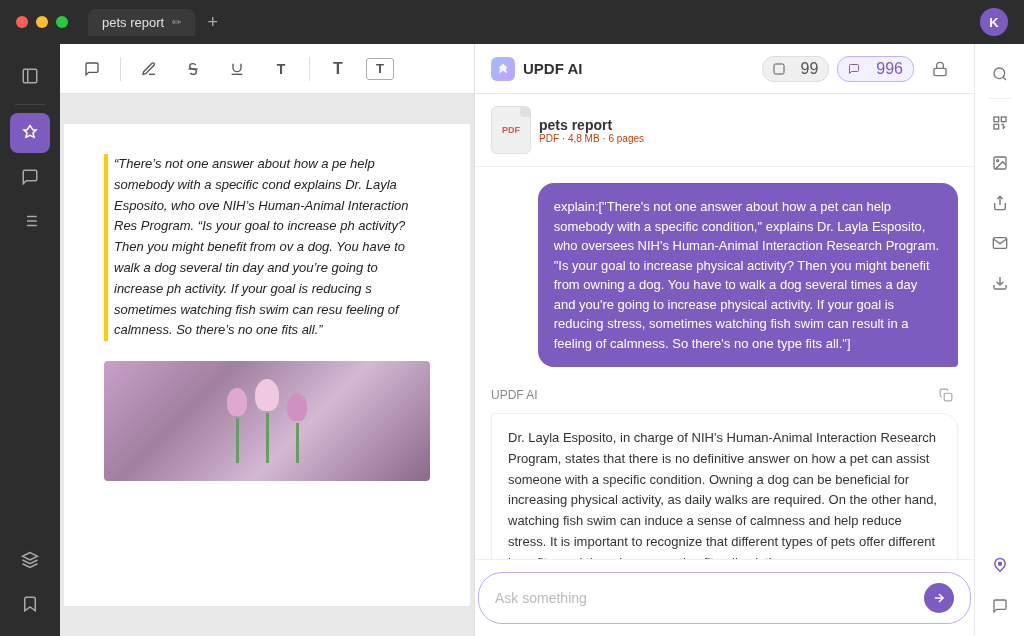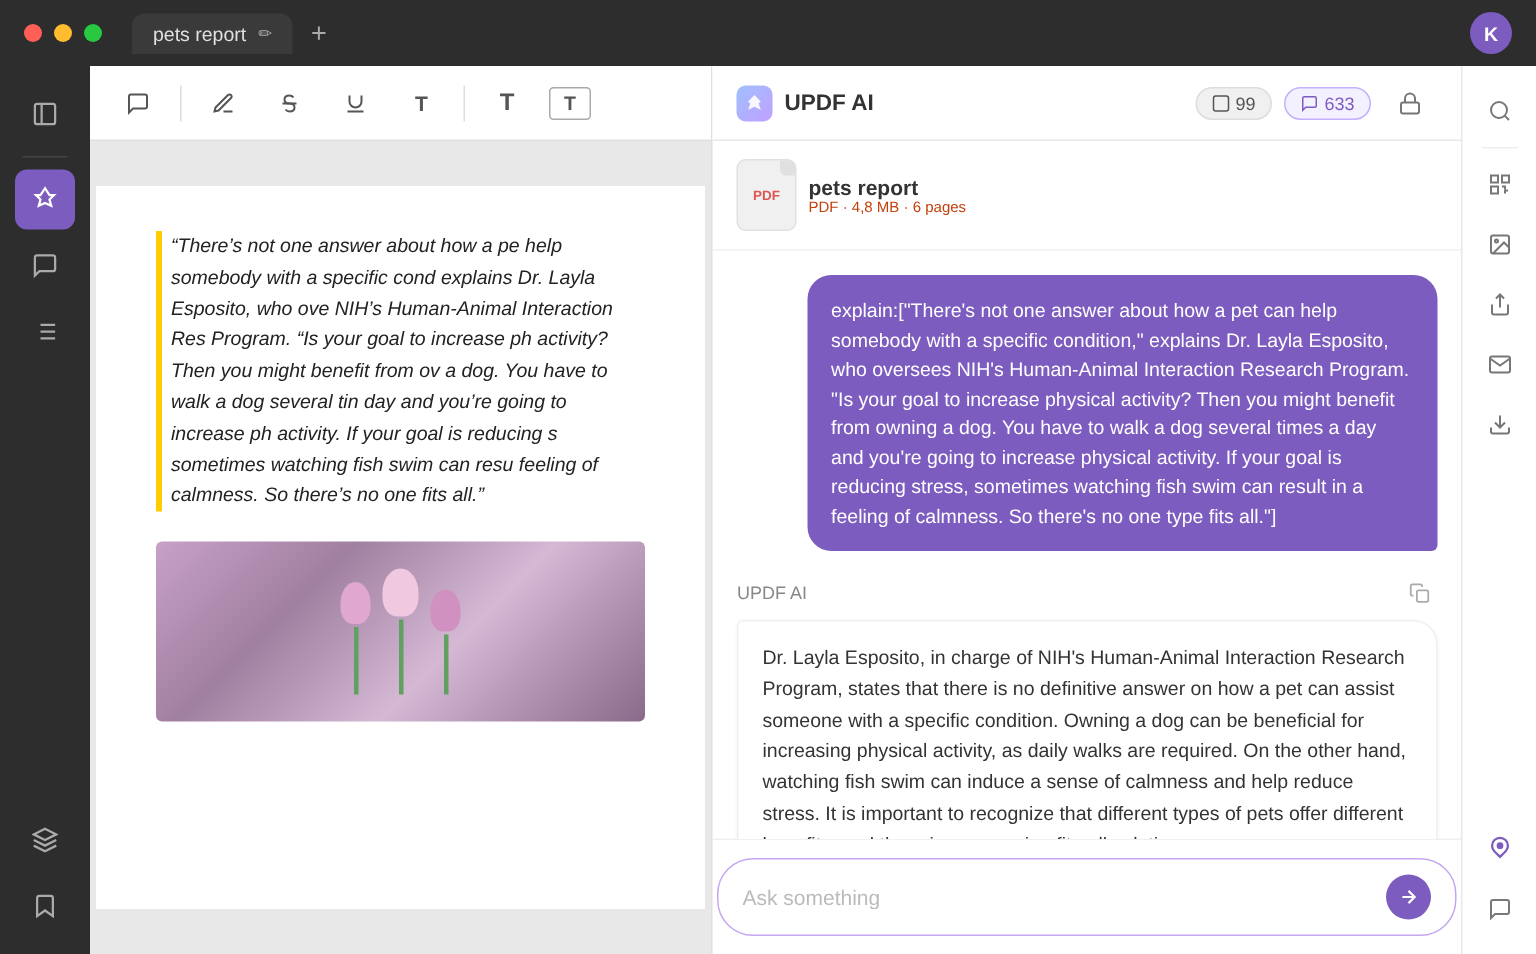--- a/index.html
+++ b/index.html
@@ -264,25 +264,25 @@
       margin-left: auto;
       display: flex;
       align-items: center;
       gap: 8px;
     }
     .badge {
       background: #f0f0f0;
       border: 1px solid #ddd;
       border-radius: 12px;
       padding: 3px 10px;
-      font-size: 12px;
+      font-size: 16px;
       color: #555;
       display: flex;
       align-items: center;
-      gap: 4px;
+      gap: 16px;
     }
     .badge-purple {
       background: #f3f0ff;
       border-color: #c4b0ff;
       color: #7c5cbf;
     }
 
     
     .ai-tabs {
       display: flex;
@@ -622,21 +622,21 @@
         <div class="badge">
           <svg width="12" height="12" viewBox="0 0 24 24" fill="none" stroke="currentColor" stroke-width="2">
               <rect x="2" y="2" width="20" height="20" rx="3"></rect>
             </svg>
           <span>99</span>
         </div>
         <div class="badge badge-purple">
           <svg width="12" height="12" viewBox="0 0 24 24" fill="none" stroke="#7c5cbf" stroke-width="2">
               <path d="M21 15a2 2 0 0 1-2 2H7l-4 4V5a2 2 0 0 1 2-2h14a2 2 0 0 1 2 2z"></path>
             </svg>
-          <span>633</span>
+          <span>996</span>
         </div>
         <div class="r-sidebar-icon">
           <svg width="16" height="16" viewBox="0 0 24 24" fill="none" stroke="currentColor" stroke-width="2">
               <rect x="3" y="11" width="18" height="11" rx="2" ry="2"></rect>
               <path d="M7 11V7a5 5 0 0 1 10 0v4"></path>
             </svg>
         </div>
       </div>
     </div>
 

